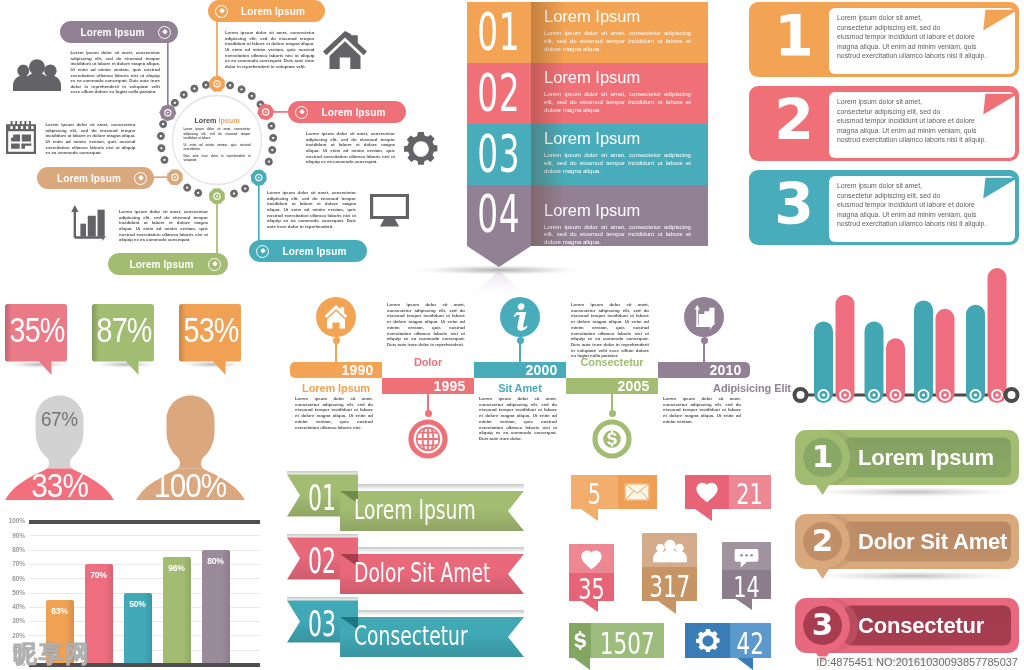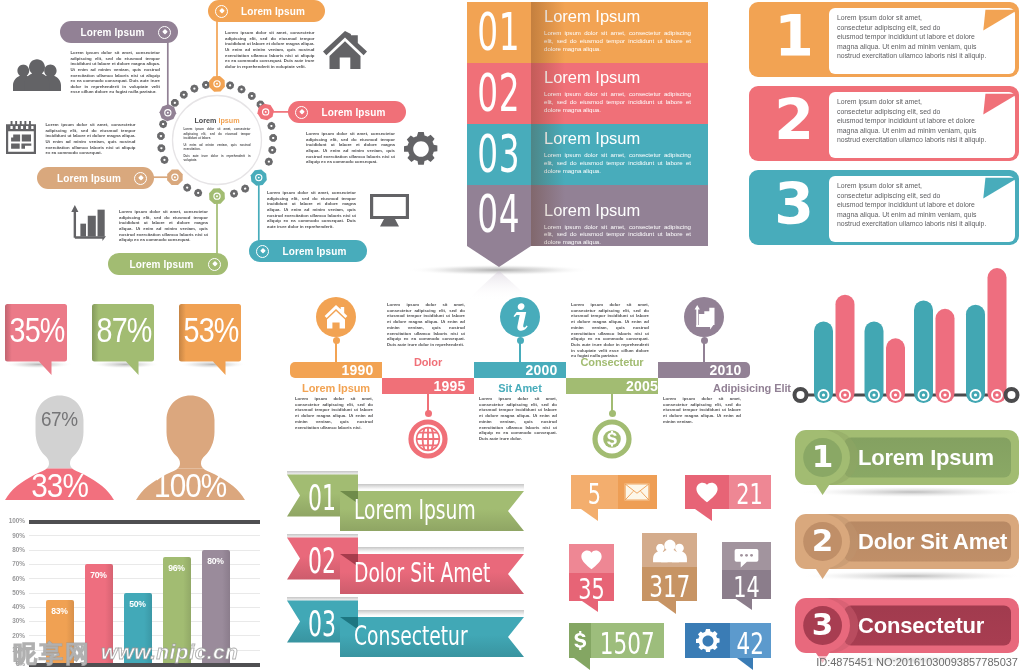--- a/index.html
+++ b/index.html
@@ -491,21 +491,21 @@
       <div class="tl-stem abs" style="left:231px;top:52px;height:23px;background:#48ACBB;"></div>
       <div class="tl-dot abs" style="left:228.5px;top:49px;background:#48ACBB;"></div>
       <svg class="abs" style="left:212px;top:9px;width:40px;height:40px;" viewBox="0 0 40 40">
         <circle cx="20" cy="20" r="20" fill="#48ACBB"></circle>
         <path d="M21.4 6.2c2 0 3.3 1.5 3.1 3.4-.2 1.9-1.8 3.4-3.7 3.4-2 0-3.3-1.5-3.1-3.4.2-1.9 1.8-3.4 3.7-3.4z" fill="#fff"></path>
         <path d="M16.6 15.1h9.6l-2.9 12.9c-.35 1.6.1 2.4.95 2.4.75 0 1.5-.6 2.3-1.85l1.15.75c-1.5 2.7-3.6 4.4-6.5 4.4-2.9 0-4.4-1.75-3.7-5L19.7 18h-3.8z" fill="#fff"></path>
         <path d="M16.6 15.1 13.5 19.2l1.4.9 2.3-3z" fill="#fff"></path>
       </svg>
       <div class="tl-head abs" style="left:186px;top:95px;width:92px;color:#48ACBB;">Sit Amet</div>
       <div class="tl-txt abs" style="left:191px;top:108px;width:78px;">Lorem ipsum dolor sit amet, consectetur adipiscing elit, sed do eiusmod tempor incididunt ut labore et dolore magna aliqua. Ut enim ad minim veniam, quis nostrud exercitation ullamco laboris nisi ut aliquip ex ea commodo consequat. Duis aute irure dolor.</div>
-      <div class="tl-bar abs" style="left:278px;top:90px;width:92px;background:#A2BC72;justify-content:flex-end;">
+      <div class="tl-bar abs" style="left:278px;top:90px;width:92px;background:#A2BC72;">
         <span class="tl-year">2005</span>
       </div>
       <div class="tl-stem abs" style="left:323px;top:106px;height:19px;background:#A2BC72;"></div>
       <div class="tl-dot abs" style="left:320.5px;top:122px;background:#A2BC72;"></div>
       <svg class="abs" style="left:304px;top:131px;width:40px;height:40px;" viewBox="0 0 40 40">
         <circle cx="20" cy="20" r="17" fill="none" stroke="#A2BC72" stroke-width="5.2"></circle>
         <circle cx="20" cy="20" r="8.8" fill="#A2BC72"></circle>
         <path d="M19 11.8h2v1.8c2 .25 3.4 1.4 3.6 3.2h-2.7c-.2-.8-.9-1.3-2-1.3-1.1 0-1.9.5-1.9 1.3 0 .7.5 1.05 1.8 1.35l1.6.35c2.3.5 3.4 1.7 3.4 3.5 0 2-1.5 3.4-3.8 3.7v1.8h-2v-1.8c-2.2-.25-3.7-1.5-3.9-3.3h2.7c.2.85 1.05 1.4 2.3 1.4 1.2 0 2.1-.5 2.1-1.4 0-.7-.5-1.05-1.75-1.4l-1.75-.4c-2.2-.5-3.25-1.7-3.25-3.4 0-2 1.5-3.3 3.55-3.6z" fill="#fff"></path>
       </svg>
       <div class="tl-head abs" style="left:278px;top:69px;width:92px;color:#A2BC72;">Consectetur</div>
@@ -767,15 +767,14 @@
         <circle cx="41" cy="29.5" r="27.4" fill="#cc5c6e" opacity=".5"></circle>
         <path d="M18 45 L32.6 67 L47 45 Z" fill="#E8697D"></path>
         <circle cx="32.6" cy="29.5" r="27.4" fill="#E8697D"></circle>
         <circle cx="32.6" cy="29.5" r="19.4" fill="#A83D51"></circle>
       </svg>
       <div class="rp-num abs" style="left:12.6px;top:178px;width:40px;">3</div>
       <div class="rp-txt abs" style="left:68px;top:185px;width:158px;">Consectetur</div>
     </div>
 
   <div class="abs" id="wm-cn">昵享网</div>
-  <div class="abs" id="wm">www.nipic.cn</div>
   <div class="abs" id="idtag">ID:4875451 NO:20161030093857785037</div>
 </div>
 
 </body></html>

